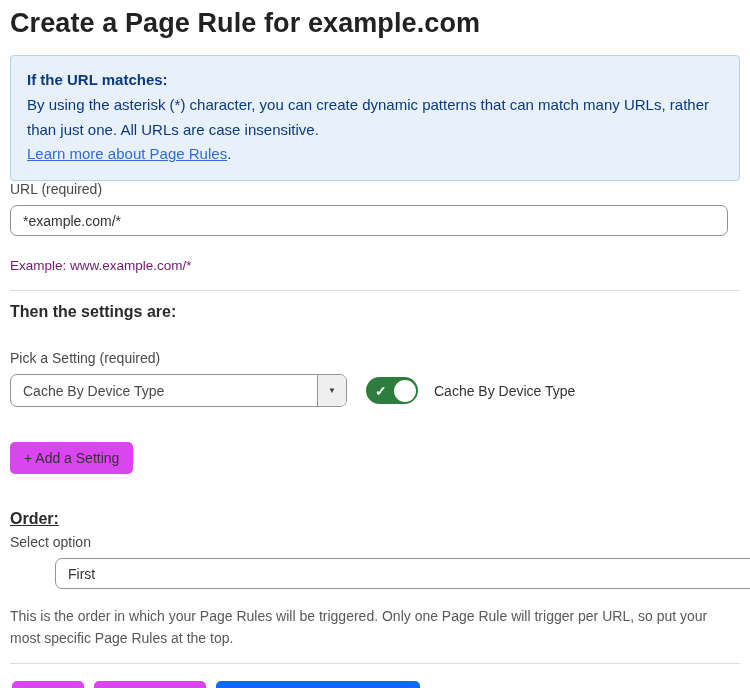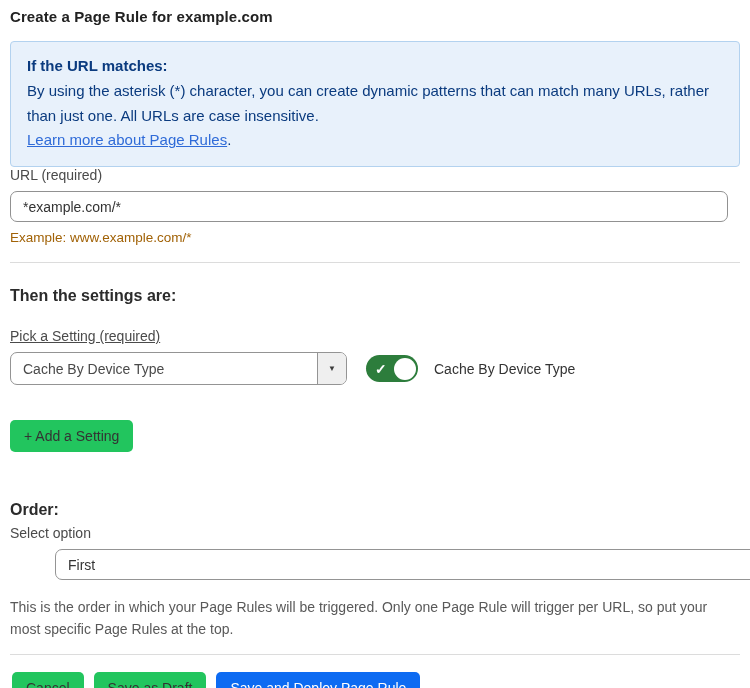--- a/index.html
+++ b/index.html
@@ -8,21 +8,21 @@
     font-family: "Liberation Sans", sans-serif;
     color: #333;
   }
   .page {
     width: 750px;
     height: 688px;
     padding: 8px 10px 0 10px;
     background: #fff;
   }
   .page-title {
-    font-size: 15px;
+    font-size: 27px;
     font-weight: bold;
     color: #222;
     margin: 0 0 16px 0;
     letter-spacing: 0.1px;
   }
   .info-box {
     background: #e8f1fb;
     border: 1px solid #b3d2ef;
     border-radius: 4px;
     padding: 12px 16px 13px 16px;
@@ -54,35 +54,35 @@
     border-radius: 7px;
     padding: 8px 12px;
     font-family: "Liberation Sans", sans-serif;
     font-size: 14px;
     color: #333;
     background: #fff;
     outline: none;
   }
   .helper-text {
     font-size: 13.5px;
-    color: #a16207;
-    margin-top: 8px;
+    color: #701a75;
+    margin-top: 22px;
   }
   .divider {
     border: none;
     border-top: 1px solid #dcdcdc;
     margin: 17px 0 0 0;
   }
   .section-heading {
     font-size: 16px;
     font-weight: bold;
     color: #2b2b2b;
-    margin-top: 24px;
-  }
-  .picker-label { margin-top: 23px; text-decoration: underline; }
+    margin-top: 12px;
+  }
+  .picker-label { margin-top: 29px; }
   .setting-row {
     display: flex;
     align-items: center;
     margin-top: 0;
   }
   .select-box {
     display: flex;
     align-items: stretch;
     width: 337px;
     height: 33px;
@@ -149,24 +149,24 @@
   }
   .btn {
     display: inline-block;
     border: none;
     border-radius: 5px;
     font-family: "Liberation Sans", sans-serif;
     font-size: 14px;
     padding: 8px 14px;
     cursor: pointer;
     color: #333;
-    background: #22c55e;
+    background: #d946ef;
   }
   .btn-add { margin-top: 35px; }
-  .order-heading { margin-top: 49px; }
+  .order-heading { margin-top: 36px; text-decoration: underline; }
   .order-label { margin-top: 6px; }
   .wide-select {
     display: flex;
     align-items: center;
     width: 718px;
     height: 31px;
     border: 1px solid #949494;
     border-radius: 7px;
     background: #fff;
     padding: 0 14px 0 12px;

